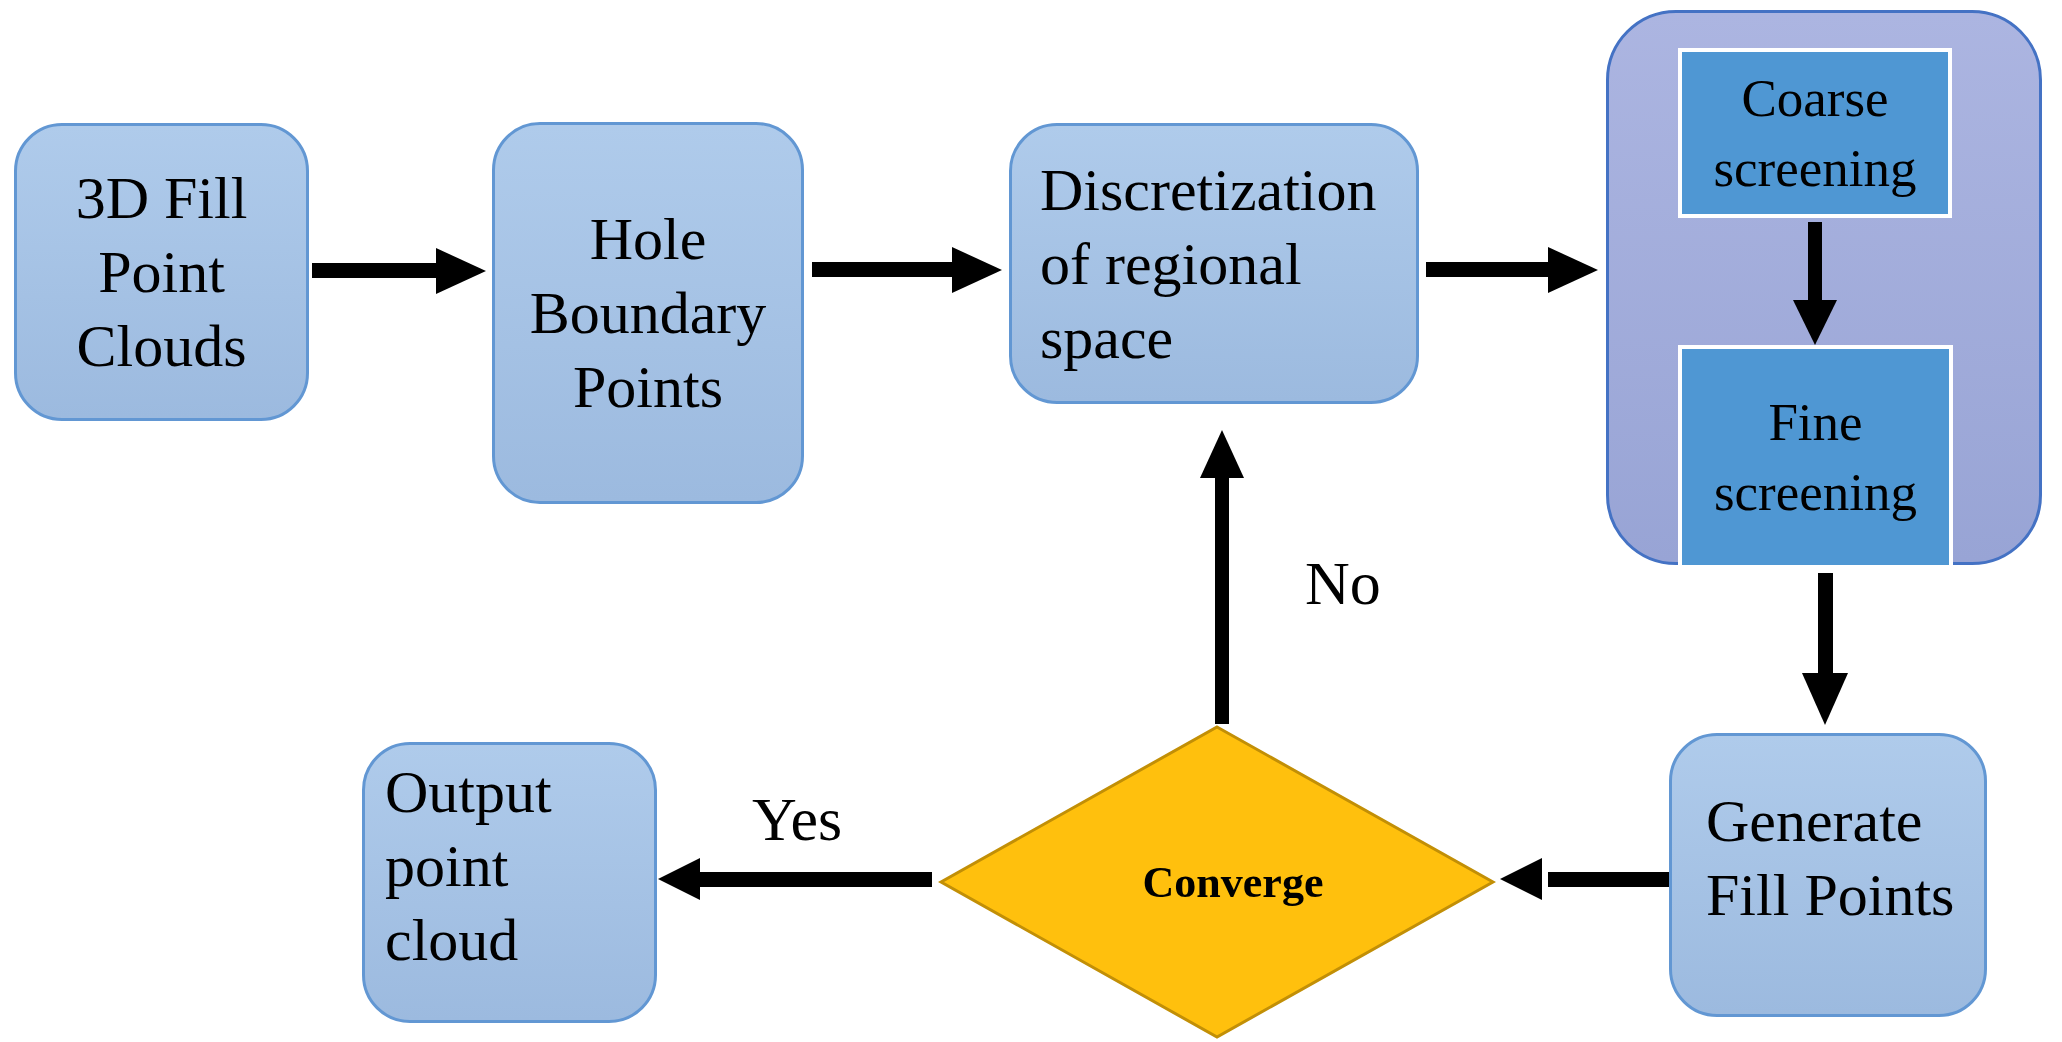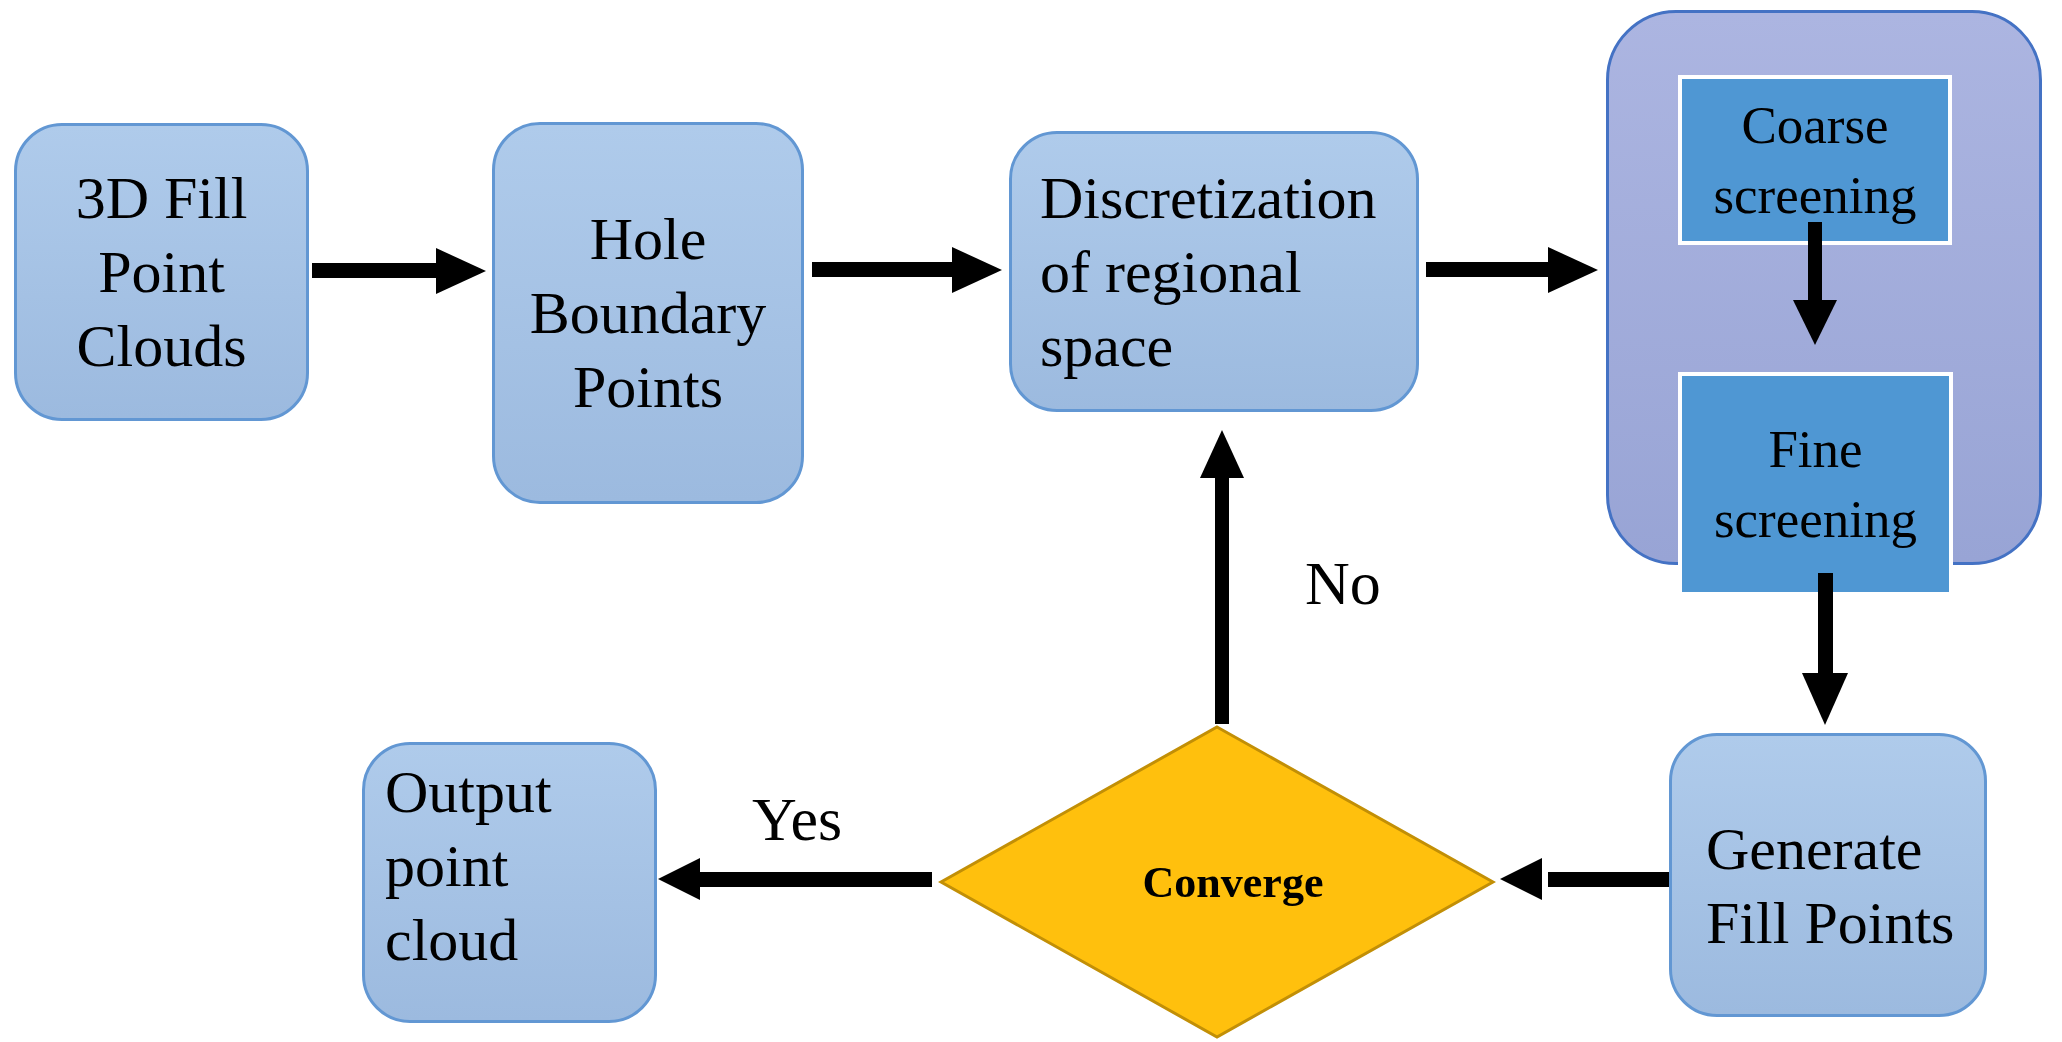--- a/index.html
+++ b/index.html
@@ -31,21 +31,21 @@
     position:absolute; box-sizing:border-box;
     background:linear-gradient(180deg,var(--group-fill-top),var(--group-fill-bottom));
     border:3.5px solid var(--group-border);
     border-radius:70px;
   }
   .screenbox{
     position:absolute; box-sizing:border-box;
     background:var(--screen-fill);
     border:4px solid var(--screen-border);
     display:flex; flex-direction:column; justify-content:center; align-items:center;
-    text-align:center; font-size:53px; line-height:70px;margin-top:27px;
+    text-align:center; font-size:53px; line-height:70px;
   }
   .shaft{position:absolute; background:var(--arrow);}
   .head{position:absolute; width:0; height:0;}
   .head.right{border-top:23px solid transparent; border-bottom:23px solid transparent; border-left:50px solid var(--arrow);}
   .head.left{border-top:21px solid transparent; border-bottom:21px solid transparent; border-right:42px solid var(--arrow);}
   .head.down{border-left:23px solid transparent; border-right:23px solid transparent; border-top:52px solid var(--arrow);}
   .head.down.small{border-left:22px solid transparent; border-right:22px solid transparent; border-top:45px solid var(--arrow);}
   .head.up{border-left:22px solid transparent; border-right:22px solid transparent; border-bottom:48px solid var(--arrow);}
   .decision{position:absolute; left:938px; top:724px; width:558px; height:316px;}
   .decision svg{position:absolute; left:0; top:0; display:block;}
@@ -80,21 +80,21 @@
     <span class="ln">Hole</span>
     <span class="ln">Boundary</span>
     <span class="ln">Points</span>
   </div>
 
   <div>
     <div class="shaft" style="left:812px; top:262px; width:140px; height:15px;"></div>
     <div class="head right" style="left:952px; top:247px;"></div>
   </div>
 
-  <div class="node leftal" style="left:1009px; top:131px; width:410px; height:281px; padding-left:28px;">
+  <div class="node leftal" style="left:1009px; top:123px; width:410px; height:281px; padding-left:28px;">
     <span class="ln">Discretization</span>
     <span class="ln">of regional</span>
     <span class="ln">space</span>
   </div>
 
   <div>
     <div class="shaft" style="left:1426px; top:262px; width:122px; height:15px;"></div>
     <div class="head right" style="left:1548px; top:247px;"></div>
   </div>
 
@@ -113,21 +113,21 @@
   <div class="screenbox" style="left:1678px; top:345px; width:275px; height:224px;">
     <span class="ln">Fine</span>
     <span class="ln">screening</span>
   </div>
 
   <div>
     <div class="shaft" style="left:1818px; top:573px; width:15px; height:100px;"></div>
     <div class="head down" style="left:1802px; top:673px;"></div>
   </div>
 
-  <div class="node leftal" style="left:1669px; top:733px; width:318px; height:284px; padding-left:34px; justify-content:flex-start; padding-top:76px;">
+  <div class="node leftal" style="left:1669px; top:733px; width:318px; height:284px; padding-left:34px; justify-content:flex-start; padding-top:48px;">
     <span class="ln">Generate</span>
     <span class="ln">Fill Points</span>
   </div>
 
   <div>
     <div class="shaft" style="left:1548px; top:872px; width:121px; height:15px;"></div>
     <div class="head left" style="left:1500px; top:858px;"></div>
   </div>
 
   <div class="decision">

